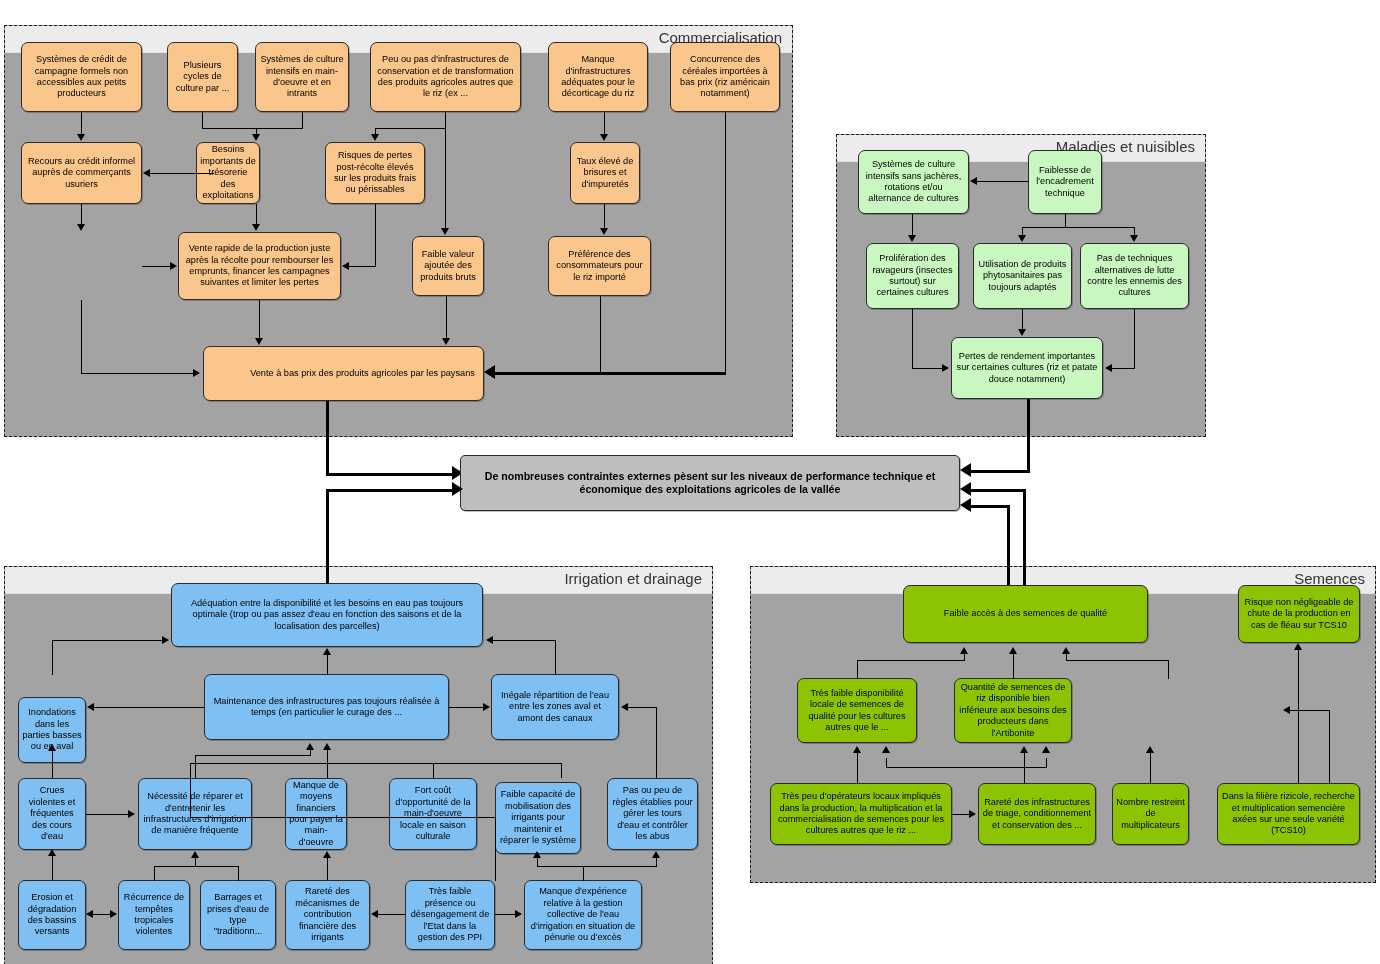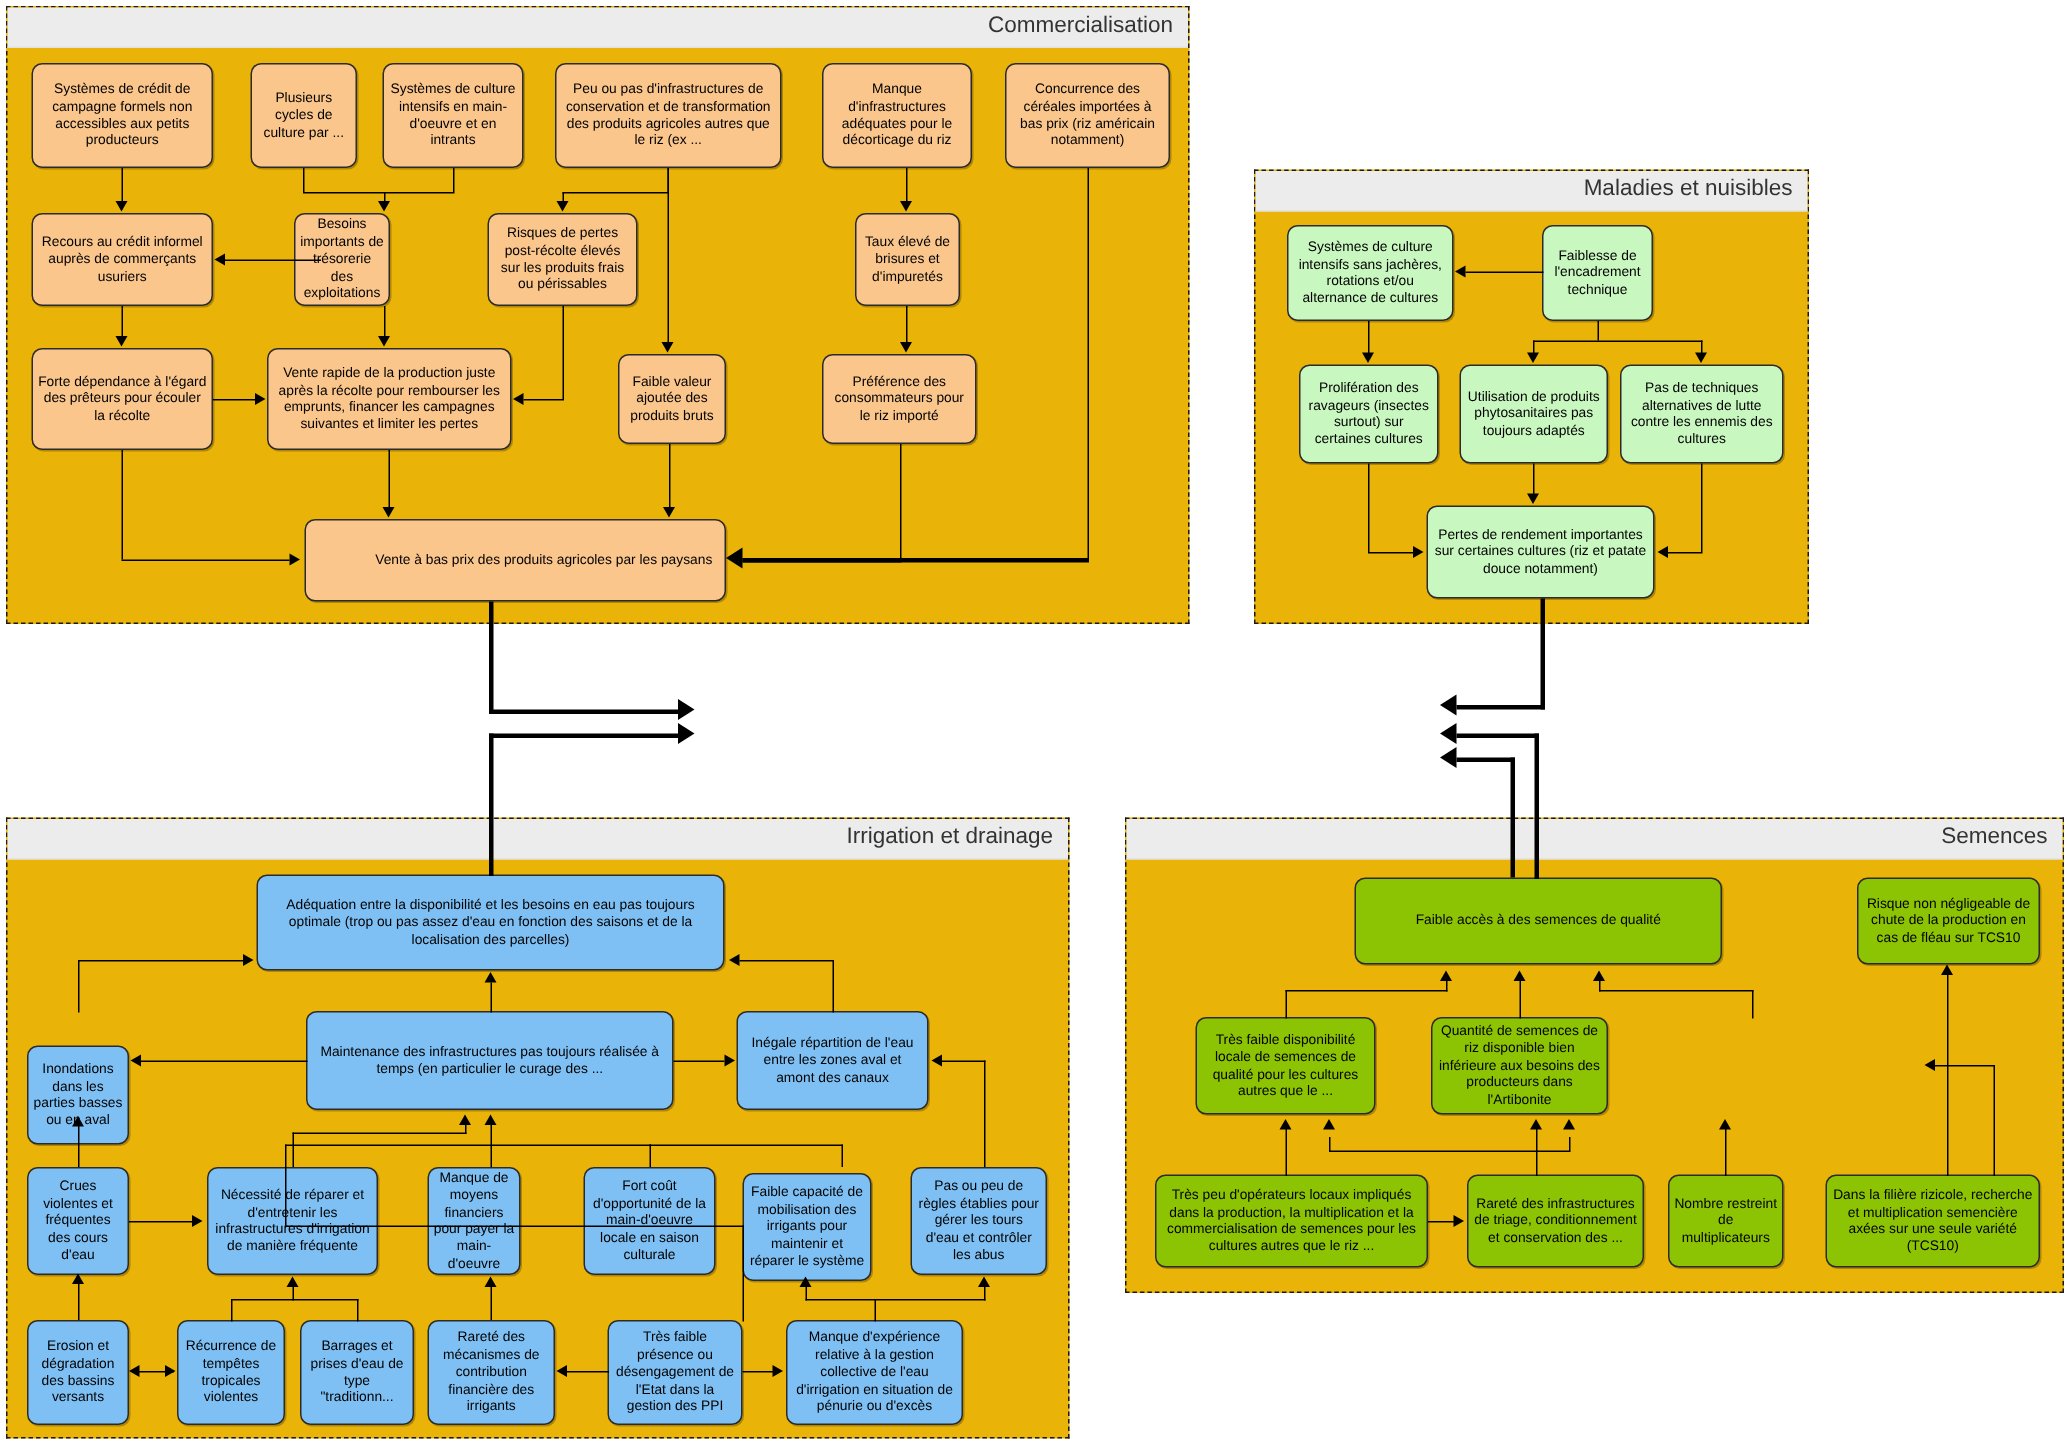--- a/index.html
+++ b/index.html
@@ -8,22 +8,23 @@
     background:#ffffff;
     font-family:"Liberation Sans","DejaVu Sans",sans-serif;
     overflow:hidden;
   }
   #canvas{position:relative;width:1380px;height:964px;}
 
   
   .panel{
     position:absolute;
     border:1px dashed #1a1a1a;
-    background:#eab308;
+    background:#a3a3a3;
     box-sizing:border-box;
+    margin-top:21px;
   }
   .panel-header{
     position:absolute;left:0;top:0;right:0;height:27px;
     background:#ececec;
     border-bottom:1px solid #e2e2e2;
     box-sizing:border-box;
   }
   .panel-title{
     position:absolute;right:10px;top:3px;
     font-size:15px;color:#333333;
@@ -103,23 +104,20 @@
   <div class="node orange" style="left:196px;top:142px;width:64px;height:62px;">
     <span>Besoins importants de trésorerie des exploitations</span>
     </div>
   <div class="node orange" style="left:325px;top:142px;width:100px;height:62px;">
     <span>Risques de pertes post-récolte élevés sur les produits frais ou périssables</span>
     </div>
   <div class="node orange" style="left:570px;top:142px;width:70px;height:62px;">
     <span>Taux élevé de brisures et d'impuretés</span>
     </div>
 
-  <div class="node orange" style="left:21px;top:232px;width:121px;height:68px;">
-    <span>Forte dépendance à l'égard des prêteurs pour écouler la récolte</span>
-    </div>
   <div class="node orange" style="left:178px;top:232px;width:163px;height:68px;">
     <span>Vente rapide de la production juste après la récolte pour rembourser les emprunts, financer les campagnes suivantes et limiter les pertes</span>
     </div>
   <div class="node orange" style="left:412px;top:236px;width:72px;height:60px;">
     <span>Faible valeur ajoutée des produits bruts</span>
     </div>
   <div class="node orange" style="left:548px;top:236px;width:103px;height:60px;">
     <span>Préférence des consommateurs pour le riz importé</span>
     </div>
 
@@ -232,20 +230,23 @@
   <div class="ah ah-d" style="left:1018px;top:329px;"></div>
 
   <div class="ln v" style="left:1134px;top:309px;height:59px;"></div>
   <div class="ln h" style="left:1112px;top:368px;width:23px;"></div>
   <div class="ah ah-l" style="left:1105px;top:364px;"></div>
 
   <div class="ln thick v" style="left:1027px;top:399px;height:74px;"></div>
   <div class="ln thick h" style="left:971px;top:470px;width:59px;"></div>
   <div class="ah big ah-l" style="left:960px;top:463px;"></div>
 
+  <div class="node gray" style="left:460px;top:455px;width:500px;height:56px;border-radius:5px;">
+    <span>De nombreuses contraintes externes pèsent sur les niveaux de performance technique et économique des exploitations agricoles de la vallée</span>
+    </div>
 
   <div class="panel" style="left:4px;top:545px;width:709px;height:414px;">
     <div class="panel-header"></div>
     <div class="panel-title">Irrigation et drainage</div>
   </div>
 
   <div class="node blue" style="left:171px;top:583px;width:312px;height:64px;">
     <span>Adéquation entre la disponibilité et les besoins en eau pas toujours optimale (trop ou pas assez d'eau en fonction des saisons et de la localisation des parcelles)</span>
     </div>
   <div class="node blue" style="left:18px;top:674px;width:68px;height:66px;margin-top:23px;">

